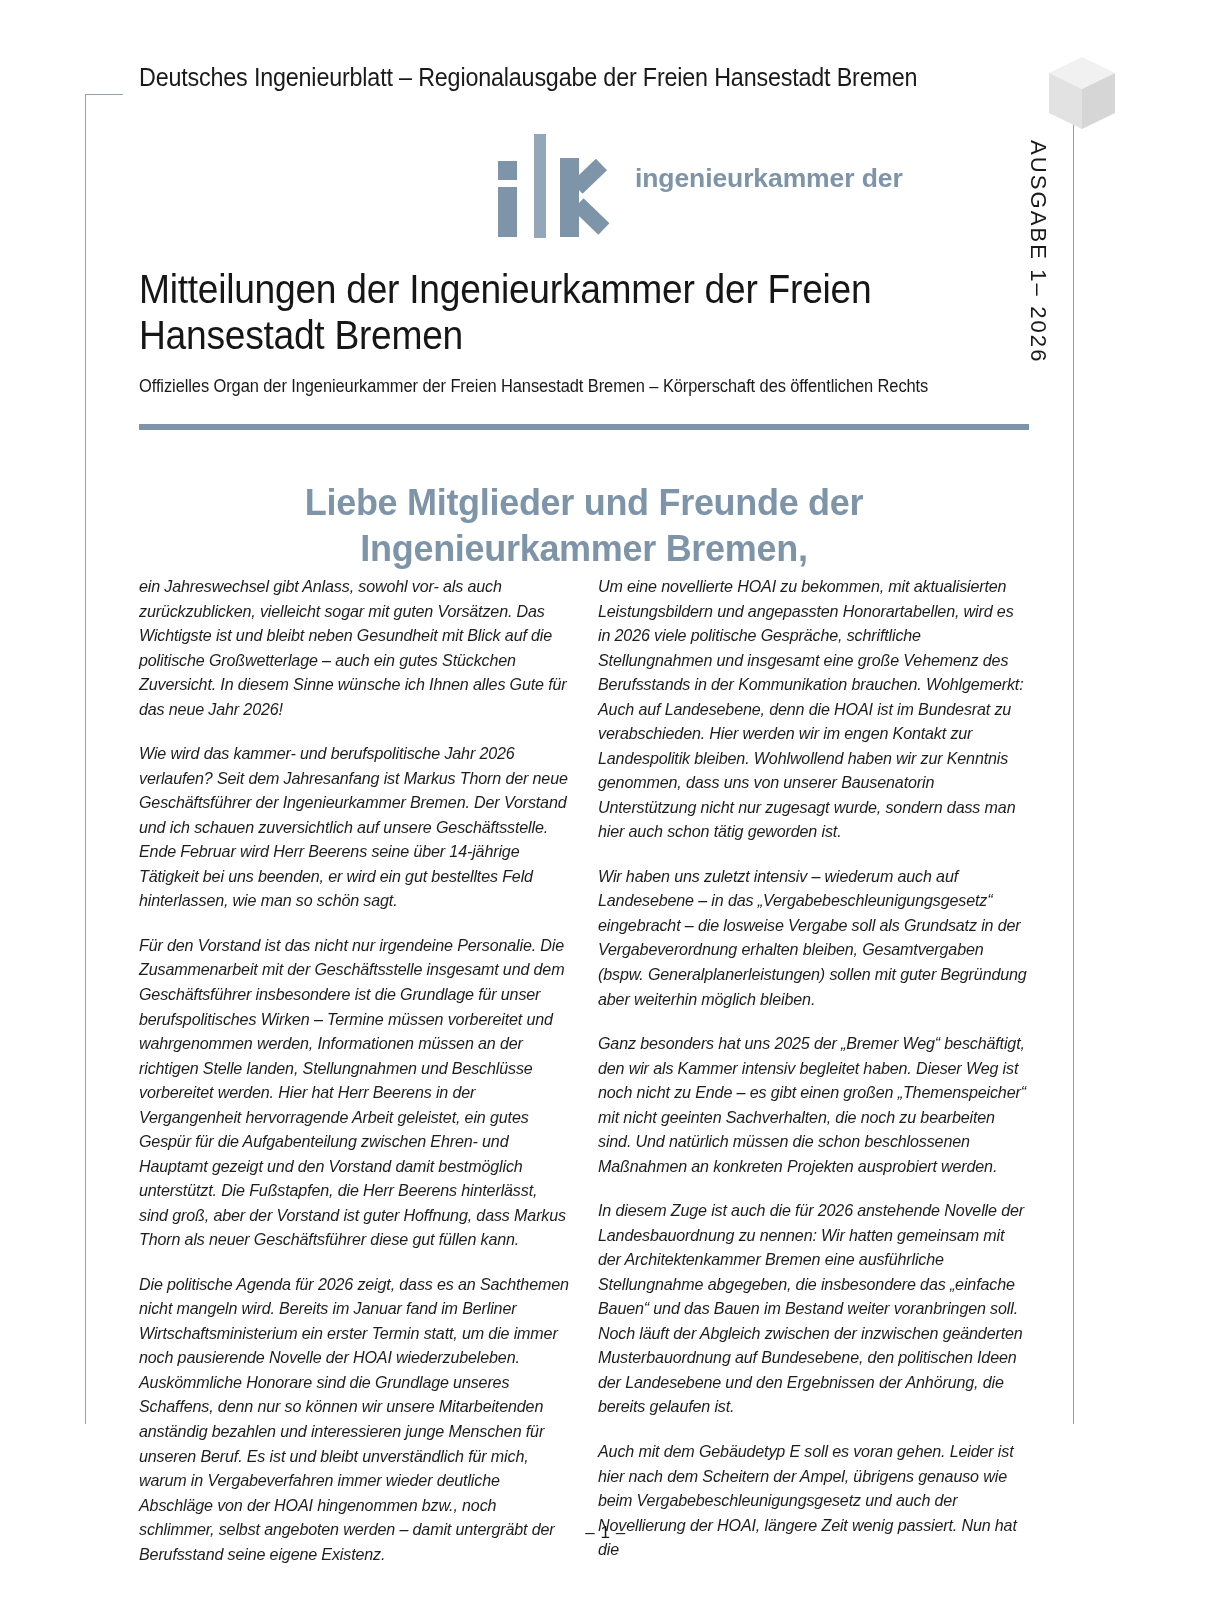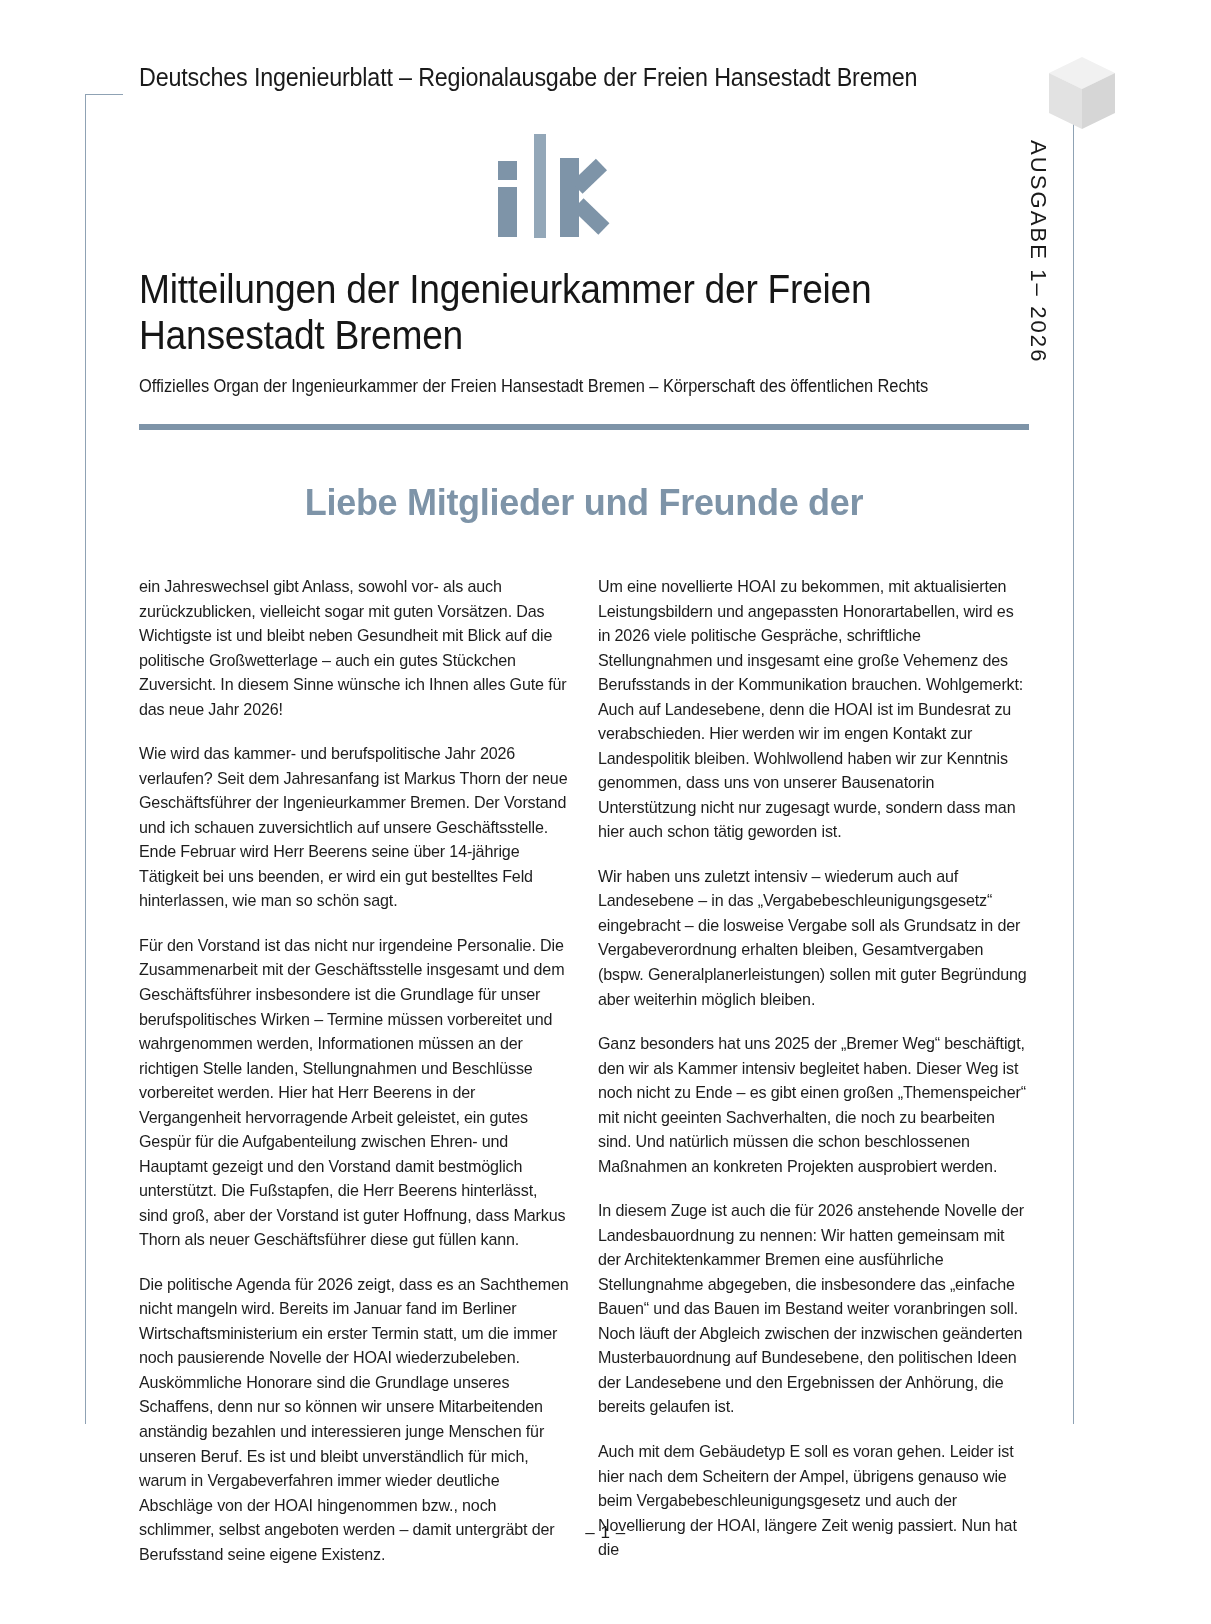--- a/index.html
+++ b/index.html
@@ -221,20 +221,21 @@
   }
 
   .columns {
     position: absolute;
     left: 139px;
     top: 574px;
     width: 890px;
     height: 930px;
     display: flex;
     gap: 28px;
+    font-style: italic;
   }
   .col {
     flex: 1 1 0;
     min-width: 0;
   }
   .col p {
     margin: 0 0 20px 0;
     font-family: "Liberation Sans", "DejaVu Sans", sans-serif;
     font-size: 16.1px;
     line-height: 1.525;
@@ -281,29 +282,31 @@
   <div class="logo-block">
     <div class="logo-mark">
       <div class="lm-i-dot"></div>
       <div class="lm-i-stem"></div>
       <div class="lm-bar"></div>
       <div class="lm-k-stem"></div>
       <div class="lm-k-up"></div>
       <div class="lm-k-dn"></div>
     </div>
     <div class="logo-words">
+      <div>ingenieurkammer der</div>
     </div>
   </div>
 
   <div class="doc-title">Mitteilungen der Ingenieurkammer der Freien Hansestadt Bremen</div>
   <div class="doc-subtitle">Offizielles Organ der Ingenieurkammer der Freien Hansestadt Bremen – Körperschaft des öffentlichen Rechts</div>
   <div class="divider"></div>
 
   <div class="article-head">
     <div>Liebe Mitglieder und Freunde der</div>
+    <div>Ingenieurkammer Bremen,</div>
   </div>
 
   <div class="columns">
     <div class="col" id="col-left">
         <p>ein Jahreswechsel gibt Anlass, sowohl vor- als auch zurückzublicken, vielleicht sogar mit guten Vorsätzen. Das Wichtigste ist und bleibt neben Gesundheit mit Blick auf die politische Großwetterlage – auch ein gutes Stückchen Zuversicht. In diesem Sinne wünsche ich Ihnen alles Gute für das neue Jahr 2026!</p>
         <p>Wie wird das kammer- und berufspolitische Jahr 2026 verlaufen? Seit dem Jahresanfang ist Markus Thorn der neue Geschäftsführer der Ingenieurkammer Bremen. Der Vorstand und ich schauen zuversichtlich auf unsere Geschäftsstelle. Ende Februar wird Herr Beerens seine über 14-jährige Tätigkeit bei uns beenden, er wird ein gut bestelltes Feld hinterlassen, wie man so schön sagt.</p>
         <p>Für den Vorstand ist das nicht nur irgendeine Personalie. Die Zusammenarbeit mit der Geschäftsstelle insgesamt und dem Geschäftsführer insbesondere ist die Grundlage für unser berufspolitisches Wirken – Termine müssen vorbereitet und wahrgenommen werden, Informationen müssen an der richtigen Stelle landen, Stellungnahmen und Beschlüsse vorbereitet werden. Hier hat Herr Beerens in der Vergangenheit hervorragende Arbeit geleistet, ein gutes Gespür für die Aufgabenteilung zwischen Ehren- und Hauptamt gezeigt und den Vorstand damit bestmöglich unterstützt. Die Fußstapfen, die Herr Beerens hinterlässt, sind groß, aber der Vorstand ist guter Hoffnung, dass Markus Thorn als neuer Geschäftsführer diese gut füllen kann.</p>
         <p>Die politische Agenda für 2026 zeigt, dass es an Sachthemen nicht mangeln wird. Bereits im Januar fand im Berliner Wirtschaftsministerium ein erster Termin statt, um die immer noch pausierende Novelle der HOAI wiederzubeleben. Auskömmliche Honorare sind die Grundlage unseres Schaffens, denn nur so können wir unsere Mitarbeitenden anständig bezahlen und interessieren junge Menschen für unseren Beruf. Es ist und bleibt unverständlich für mich, warum in Vergabeverfahren immer wieder deutliche Abschläge von der HOAI hingenommen bzw., noch schlimmer, selbst angeboten werden – damit untergräbt der Berufsstand seine eigene Existenz.</p>
       </div>
     <div class="col" id="col-right">

